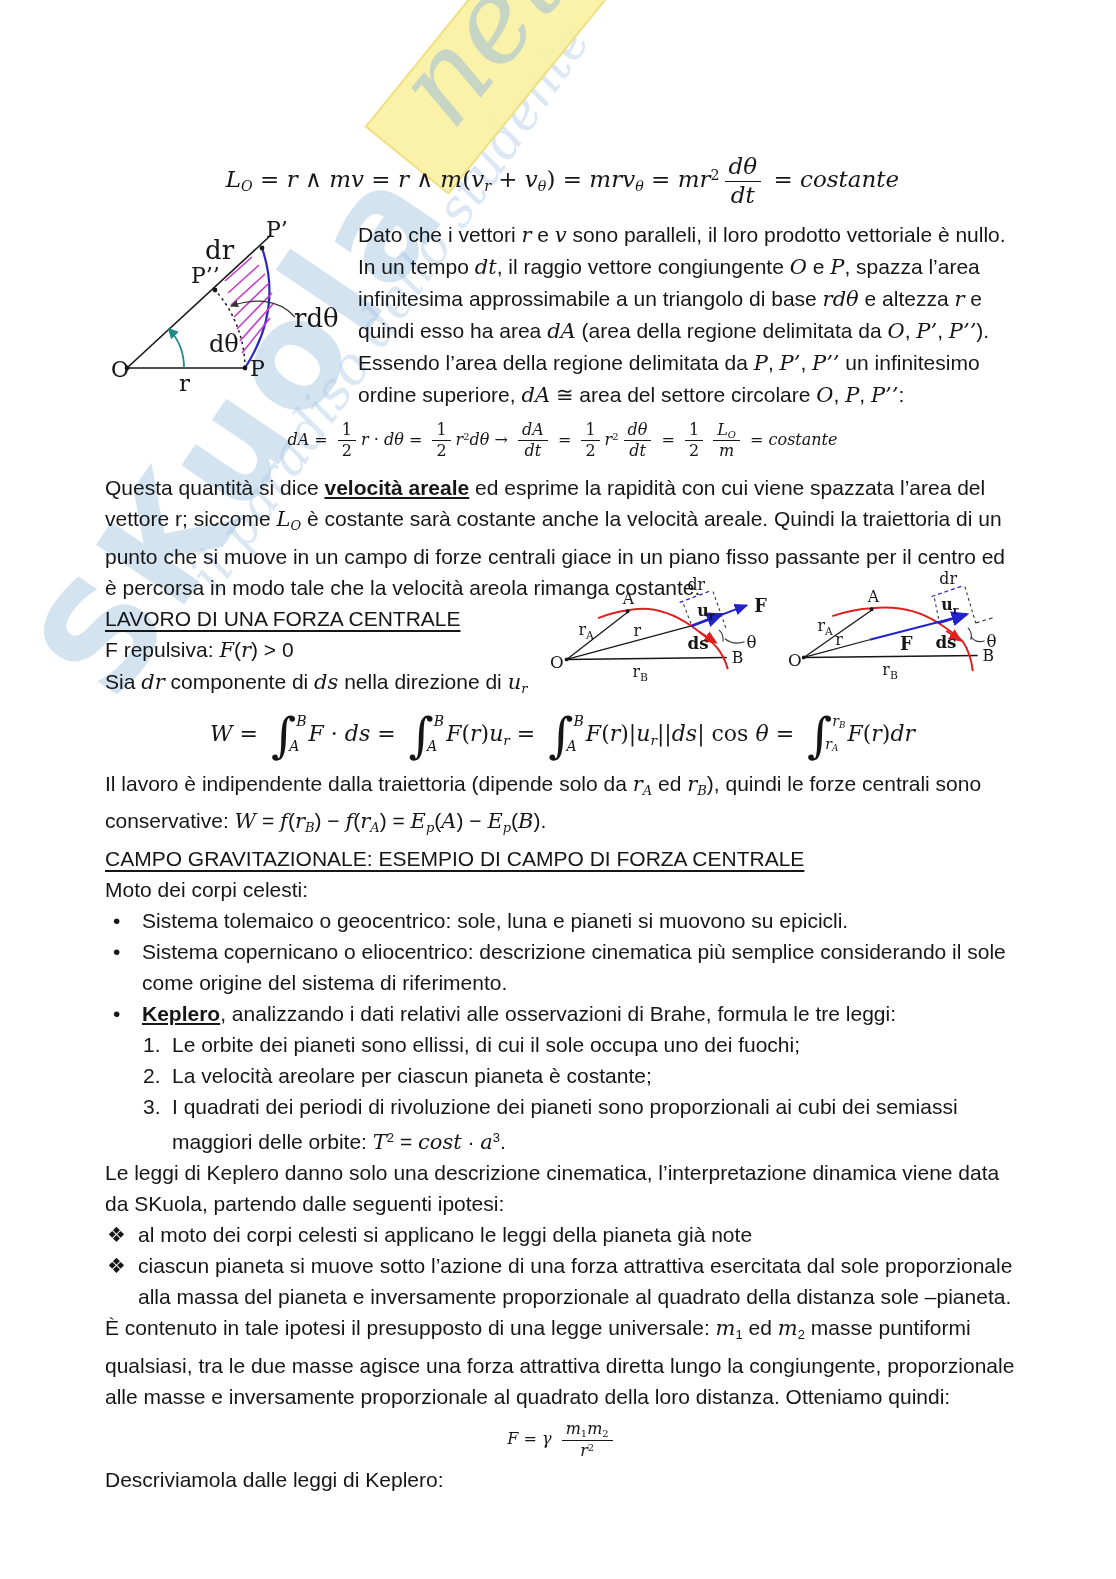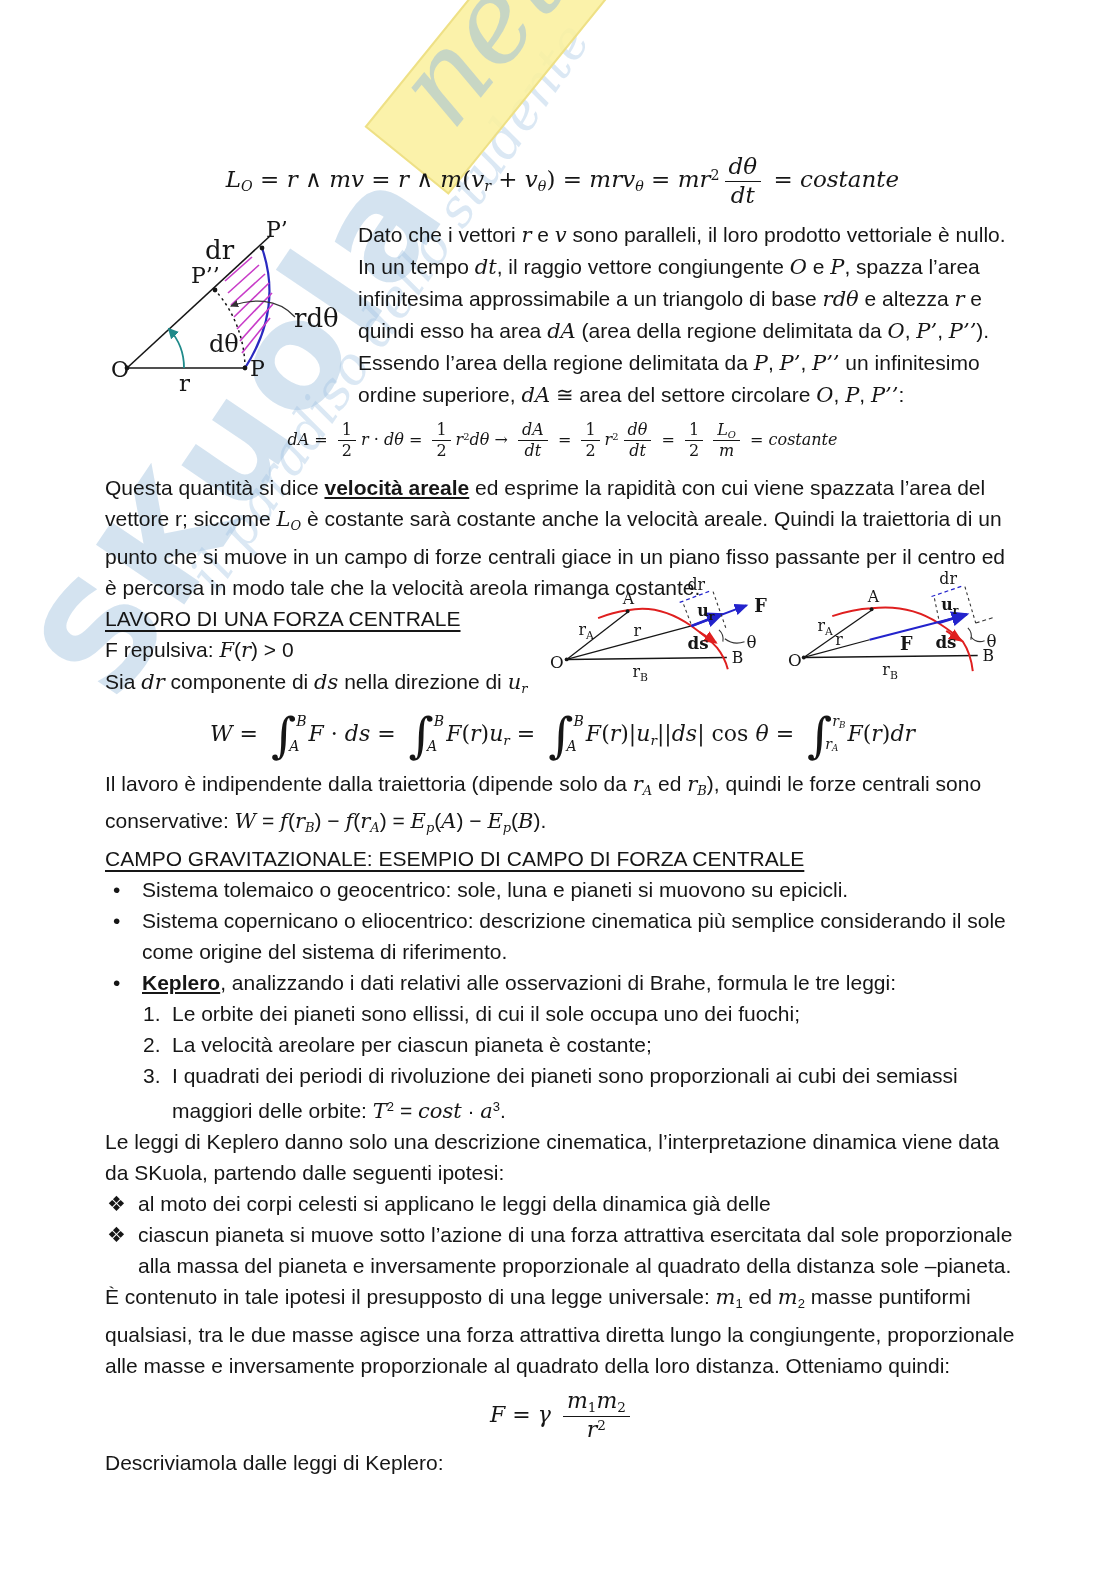--- a/index.html
+++ b/index.html
@@ -24,21 +24,21 @@
   .hd{text-decoration:underline;text-underline-offset:4px;}
   
   .mi{font-family:"DejaVu Serif",serif;font-style:italic;}
   .mb{font-weight:bold;text-decoration:underline;}
   .msub{font-size:0.62em;vertical-align:-0.28em;}
   .msup{font-size:0.62em;vertical-align:0.5em;}
   .eq{clear:both;text-align:center;font-family:"DejaVu Serif",serif;line-height:1.15;}
   .eq1{font-size:23px;margin:0 0 10px;}
   .eq2{font-size:16px;margin:10px 0 12px;}
   .eq3{font-size:22px;margin:8px 0 10px;}
-  .eq4{font-size:22px;margin:8px 0 4px;}
+  .eq4{font-size:16px;margin:8px 0 4px;}
   .frac{display:inline-flex;flex-direction:column;align-items:center;vertical-align:middle;
         margin:0 5px;line-height:1.12;}
   .frac .num{padding:0 4px 1px;border-bottom:1.6px solid currentColor;}
   .frac .den{padding-top:1px;}
   .int{display:inline-flex;align-items:center;vertical-align:middle;margin:0 2px 0 6px;}
   .isign{font-size:2.2em;line-height:0.95;}
   .ilims{display:inline-flex;flex-direction:column;justify-content:space-between;align-self:stretch;
          font-size:0.64em;line-height:1;padding:2px 0 4px;}
   .ilims .lo{transform:translateX(-7px);}
   
@@ -241,20 +241,21 @@
           <span class="isign">∫</span>
           <span class="ilims">
             <span class="hi mi"><span class="mi">r</span><span class="mi msub">B</span></span>
             <span class="lo mi"><span class="mi">r</span><span class="mi msub">A</span></span>
           </span>
         </span><span class="mi">F</span><span>(</span><span class="mi">r</span><span>)</span><span class="mi">dr</span></div>
 
     <p class="par"><span>Il lavoro è indipendente dalla traiettoria (dipende solo da </span><span class="mi">r</span><span class="mi msub">A</span><span> ed </span><span class="mi">r</span><span class="mi msub">B</span><span>), quindi le forze centrali sono conservative: </span><span class="mi">W</span><span> = </span><span class="mi">f</span><span>(</span><span class="mi">r</span><span class="mi msub">B</span><span>) − </span><span class="mi">f</span><span>(</span><span class="mi">r</span><span class="mi msub">A</span><span>) = </span><span class="mi">E</span><span class="mi msub">p</span><span>(</span><span class="mi">A</span><span>) − </span><span class="mi">E</span><span class="mi msub">p</span><span>(</span><span class="mi">B</span><span>).</span></p>
 
     <div class="line hd">CAMPO GRAVITAZIONALE: ESEMPIO DI CAMPO DI FORZA CENTRALE</div>
+    <div class="line">Moto dei corpi celesti:</div>
 
     <div class="row bl">
       <span class="mk">•</span>
       <span class="tx">Sistema tolemaico o geocentrico: sole, luna e pianeti si muovono su epicicli.</span>
     </div>
     <div class="row bl">
       <span class="mk">•</span>
       <span class="tx">Sistema copernicano o eliocentrico: descrizione cinematica più semplice considerando il sole come origine del sistema di riferimento.</span>
     </div>
     <div class="row bl">
@@ -272,21 +273,21 @@
     </div>
     <div class="row num">
       <span class="mk">3.</span>
       <span class="tx"><span>I quadrati dei periodi di rivoluzione dei pianeti sono proporzionali ai cubi dei semiassi maggiori delle orbite: </span><span class="mi">T</span><span class="msup">2</span><span> = </span><span class="mi">cost</span><span> · </span><span class="mi">a</span><span class="msup">3</span><span>.</span></span>
     </div>
 
     <p class="par">Le leggi di Keplero danno solo una descrizione cinematica, l’interpretazione dinamica viene data da SKuola, partendo dalle seguenti ipotesi:</p>
 
     <div class="row dia">
       <span class="mk">❖</span>
-      <span class="tx">al moto dei corpi celesti si applicano le leggi della dinamica già delle</span>
+      <span class="tx">al moto dei corpi celesti si applicano le leggi della pianeta già note</span>
     </div>
     <div class="row dia">
       <span class="mk">❖</span>
       <span class="tx">ciascun pianeta si muove sotto l’azione di una forza attrattiva esercitata dal sole proporzionale alla massa del pianeta e inversamente proporzionale al quadrato della distanza sole –pianeta.</span>
     </div>
 
     <p class="par"><span>È contenuto in tale ipotesi il presupposto di una legge universale: </span><span class="mi">m</span><span class="msub">1</span><span> ed </span><span class="mi">m</span><span class="msub">2</span><span> masse puntiformi qualsiasi, tra le due masse agisce una forza attrattiva diretta lungo la congiungente, proporzionale alle masse e inversamente proporzionale al quadrato della loro distanza. Otteniamo quindi:</span></p>
 
     <div class="eq eq4"><span class="mi">F</span><span> = </span><span class="mi">γ</span><span> </span><span class="frac">
           <span class="num"><span class="mi">m</span><span class="msub">1</span><span class="mi">m</span><span class="msub">2</span></span>

